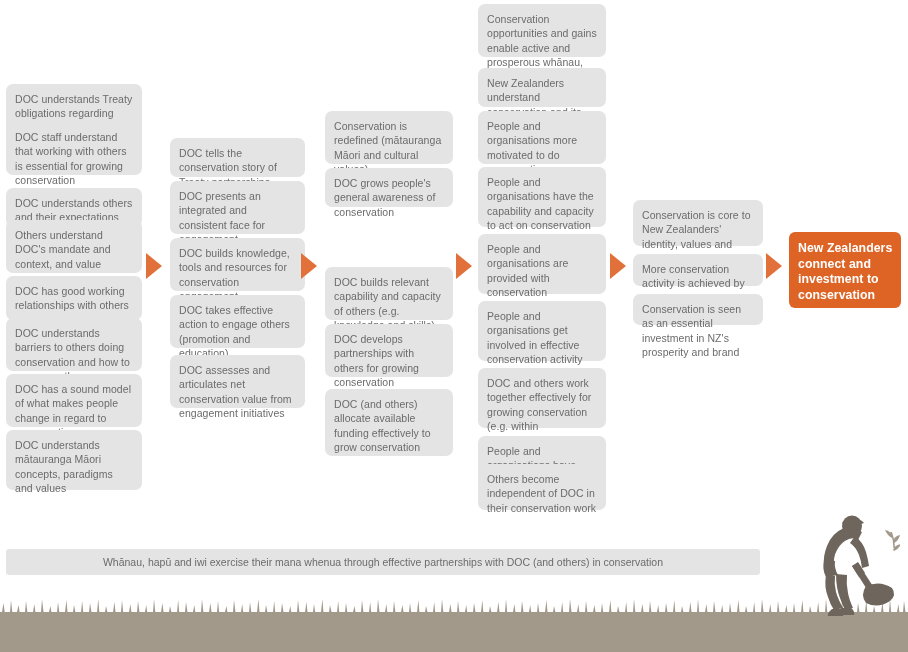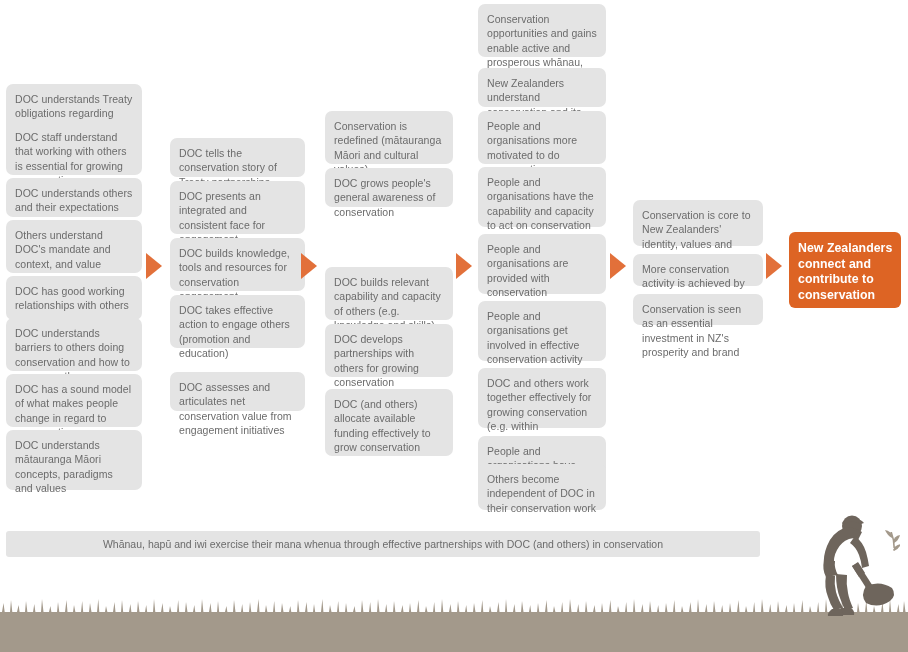--- a/index.html
+++ b/index.html
@@ -58,21 +58,21 @@
     font-weight: bold;
     line-height: 15.5px;
     padding: 9px 8px 0 9px;
     letter-spacing: 0.05px;
   }
 
   
   .banner {
     position: absolute;
     left: 6px;
-    top: 531px;
+    top: 549px;
     width: 754px;
     height: 26px;
     background: #e4e4e4;
     border-radius: 3px;
     color: #6b6b6b;
     font-size: 10.5px;
     line-height: 26px;
     text-align: center;
   }
 
@@ -101,34 +101,34 @@
     height: 110px;
   }
 </style>
 </head>
 <body>
 
 <div id="canvas">
 
   <div class="node col1" style="top:84px;height:53px"><span>DOC understands Treaty obligations regarding engagement</span></div>
   <div class="node col1" style="top:122px;height:53px"><span>DOC staff understand that working with others is essential for growing conservation</span></div>
-  <div class="node col1" style="top:178px;height:39px"><span>DOC understands others and their expectations</span></div>
+  <div class="node col1" style="top:188px;height:39px"><span>DOC understands others and their expectations</span></div>
   <div class="node col1" style="top:220px;height:53px"><span>Others understand DOC's mandate and context, and value</span></div>
   <div class="node col1" style="top:276px;height:44px"><span>DOC has good working relationships with others</span></div>
   <div class="node col1" style="top:318px;height:53px"><span>DOC understands barriers to others doing conservation and how to overcome them</span></div>
   <div class="node col1" style="top:374px;height:53px"><span>DOC has a sound model of what makes people change in regard to conservation</span></div>
   <div class="node col1" style="top:430px;height:60px"><span>DOC understands mātauranga Māori concepts, paradigms and values</span></div>
 
   <div class="arrow" style="left:146px;top:253px"></div>
 
   <div class="node col2" style="top:138px;height:39px"><span>DOC tells the conservation story of Treaty partnerships</span></div>
   <div class="node col2" style="top:181px;height:53px"><span>DOC presents an integrated and consistent face for engagement</span></div>
   <div class="node col2" style="top:238px;height:53px"><span>DOC builds knowledge, tools and resources for conservation engagement</span></div>
   <div class="node col2" style="top:295px;height:53px"><span>DOC takes effective action to engage others (promotion and education)</span></div>
-  <div class="node col2" style="top:372px;height:39px"><span>DOC assesses and articulates net conservation value from engagement initiatives</span></div>
+  <div class="node col2" style="top:355px;height:53px"><span>DOC assesses and articulates net conservation value from engagement initiatives</span></div>
 
   <div class="arrow" style="left:301px;top:253px"></div>
 
   <div class="node col3" style="top:111px;height:53px"><span>Conservation is redefined (mātauranga Māori and cultural values)</span></div>
   <div class="node col3" style="top:168px;height:39px"><span>DOC grows people's general awareness of conservation</span></div>
   <div class="node col3" style="top:267px;height:53px"><span>DOC builds relevant capability and capacity of others (e.g. knowledge and skills)</span></div>
   <div class="node col3" style="top:324px;height:53px"><span>DOC develops partnerships with others for growing conservation</span></div>
   <div class="node col3" style="top:389px;height:67px"><span>DOC (and others) allocate available funding effectively to grow conservation</span></div>
 
   <div class="arrow" style="left:456px;top:253px"></div>
@@ -144,21 +144,21 @@
   <div class="node col4" style="top:464px;height:46px"><span>Others become independent of DOC in their conservation work</span></div>
 
   <div class="arrow" style="left:610px;top:253px"></div>
 
   <div class="node col5" style="top:200px;height:46px"><span>Conservation is core to New Zealanders' identity, values and thinking</span></div>
   <div class="node col5" style="top:254px;height:32px"><span>More conservation activity is achieved by others</span></div>
   <div class="node col5" style="top:294px;height:31px"><span>Conservation is seen as an essential investment in NZ's prosperity and brand</span></div>
 
   <div class="arrow" style="left:766px;top:253px"></div>
 
-  <div class="outcome"><span>New Zealanders connect and contribute to conservation</span></div>
+  <div class="outcome"><span>New Zealanders connect and investment to conservation</span></div>
 
   <div class="banner"><span>Whānau, hapū and iwi exercise their mana whenua through effective partnerships with DOC (and others) in conservation</span></div>
 
   <svg class="grass-svg" viewBox="0 0 908 24" preserveAspectRatio="none">
     <g fill="#a3998b">
       <rect x="0" y="14" width="908" height="10"></rect>
       <path d="M2 14 l1.5 -9 l1.2 9z M10 14 l1 -12 l1.3 12z M17 14 l1.6 -7 l1 7z M25 14 l1 -11 l1.4 11z M33 14 l1.3 -8 l1.1 8z M41 14 l1 -13 l1.5 13z M49 14 l1.4 -6 l1 6z M57 14 l1 -10 l1.3 10z M65 14 l1.5 -12 l1 12z M73 14 l1 -7 l1.4 7z M81 14 l1.2 -11 l1 11z M89 14 l1 -9 l1.5 9z M97 14 l1.3 -13 l1 13z M105 14 l1 -6 l1.4 6z M113 14 l1.5 -10 l1 10z M121 14 l1 -12 l1.2 12z M129 14 l1.4 -8 l1 8z M137 14 l1 -11 l1.5 11z M145 14 l1.2 -7 l1 7z M153 14 l1 -13 l1.3 13z M161 14 l1.5 -9 l1 9z M169 14 l1 -6 l1.4 6z M177 14 l1.2 -12 l1 12z M185 14 l1 -10 l1.5 10z M193 14 l1.3 -7 l1 7z M201 14 l1 -13 l1.4 13z M209 14 l1.5 -9 l1 9z M217 14 l1 -11 l1.2 11z M225 14 l1.4 -6 l1 6z M233 14 l1 -12 l1.5 12z M241 14 l1.2 -8 l1 8z M249 14 l1 -10 l1.3 10z M257 14 l1.5 -13 l1 13z M265 14 l1 -7 l1.4 7z M273 14 l1.2 -11 l1 11z M281 14 l1 -9 l1.5 9z M289 14 l1.3 -6 l1 6z M297 14 l1 -12 l1.4 12z M305 14 l1.5 -10 l1 10z M313 14 l1 -8 l1.2 8z M321 14 l1.4 -13 l1 13z M329 14 l1 -7 l1.5 7z M337 14 l1.2 -11 l1 11z M345 14 l1 -9 l1.3 9z M353 14 l1.5 -6 l1 6z M361 14 l1 -12 l1.4 12z M369 14 l1.2 -10 l1 10z M377 14 l1 -13 l1.5 13z M385 14 l1.3 -8 l1 8z M393 14 l1 -11 l1.4 11z M401 14 l1.5 -7 l1 7z M409 14 l1 -9 l1.2 9z M417 14 l1.4 -12 l1 12z M425 14 l1 -6 l1.5 6z M433 14 l1.2 -10 l1 10z M441 14 l1 -13 l1.3 13z M449 14 l1.5 -8 l1 8z M457 14 l1 -11 l1.4 11z M465 14 l1.2 -7 l1 7z M473 14 l1 -9 l1.5 9z M481 14 l1.3 -12 l1 12z M489 14 l1 -6 l1.4 6z M497 14 l1.5 -10 l1 10z M505 14 l1 -13 l1.2 13z M513 14 l1.4 -8 l1 8z M521 14 l1 -11 l1.5 11z M529 14 l1.2 -7 l1 7z M537 14 l1 -9 l1.3 9z M545 14 l1.5 -12 l1 12z M553 14 l1 -6 l1.4 6z M561 14 l1.2 -10 l1 10z M569 14 l1 -13 l1.5 13z M577 14 l1.3 -8 l1 8z M585 14 l1 -11 l1.4 11z M593 14 l1.5 -7 l1 7z M601 14 l1 -9 l1.2 9z M609 14 l1.4 -12 l1 12z M617 14 l1 -6 l1.5 6z M625 14 l1.2 -10 l1 10z M633 14 l1 -13 l1.3 13z M641 14 l1.5 -8 l1 8z M649 14 l1 -11 l1.4 11z M657 14 l1.2 -7 l1 7z M665 14 l1 -9 l1.5 9z M673 14 l1.3 -12 l1 12z M681 14 l1 -6 l1.4 6z M689 14 l1.5 -10 l1 10z M697 14 l1 -13 l1.2 13z M705 14 l1.4 -8 l1 8z M713 14 l1 -11 l1.5 11z M721 14 l1.2 -7 l1 7z M729 14 l1 -9 l1.3 9z M737 14 l1.5 -12 l1 12z M745 14 l1 -6 l1.4 6z M753 14 l1.2 -10 l1 10z M761 14 l1 -13 l1.5 13z M769 14 l1.3 -8 l1 8z M777 14 l1 -11 l1.4 11z M785 14 l1.5 -7 l1 7z M793 14 l1 -9 l1.2 9z M801 14 l1.4 -12 l1 12z M809 14 l1 -6 l1.5 6z M817 14 l1.2 -10 l1 10z M825 14 l1 -13 l1.3 13z M833 14 l1.5 -8 l1 8z M841 14 l1 -11 l1.4 11z M849 14 l1.2 -7 l1 7z M857 14 l1 -9 l1.5 9z M865 14 l1.3 -12 l1 12z M873 14 l1 -6 l1.4 6z M881 14 l1.5 -10 l1 10z M889 14 l1 -13 l1.2 13z M897 14 l1.4 -8 l1 8z M903 14 l1 -11 l1.5 11z"></path>
     </g>
   </svg>
 

